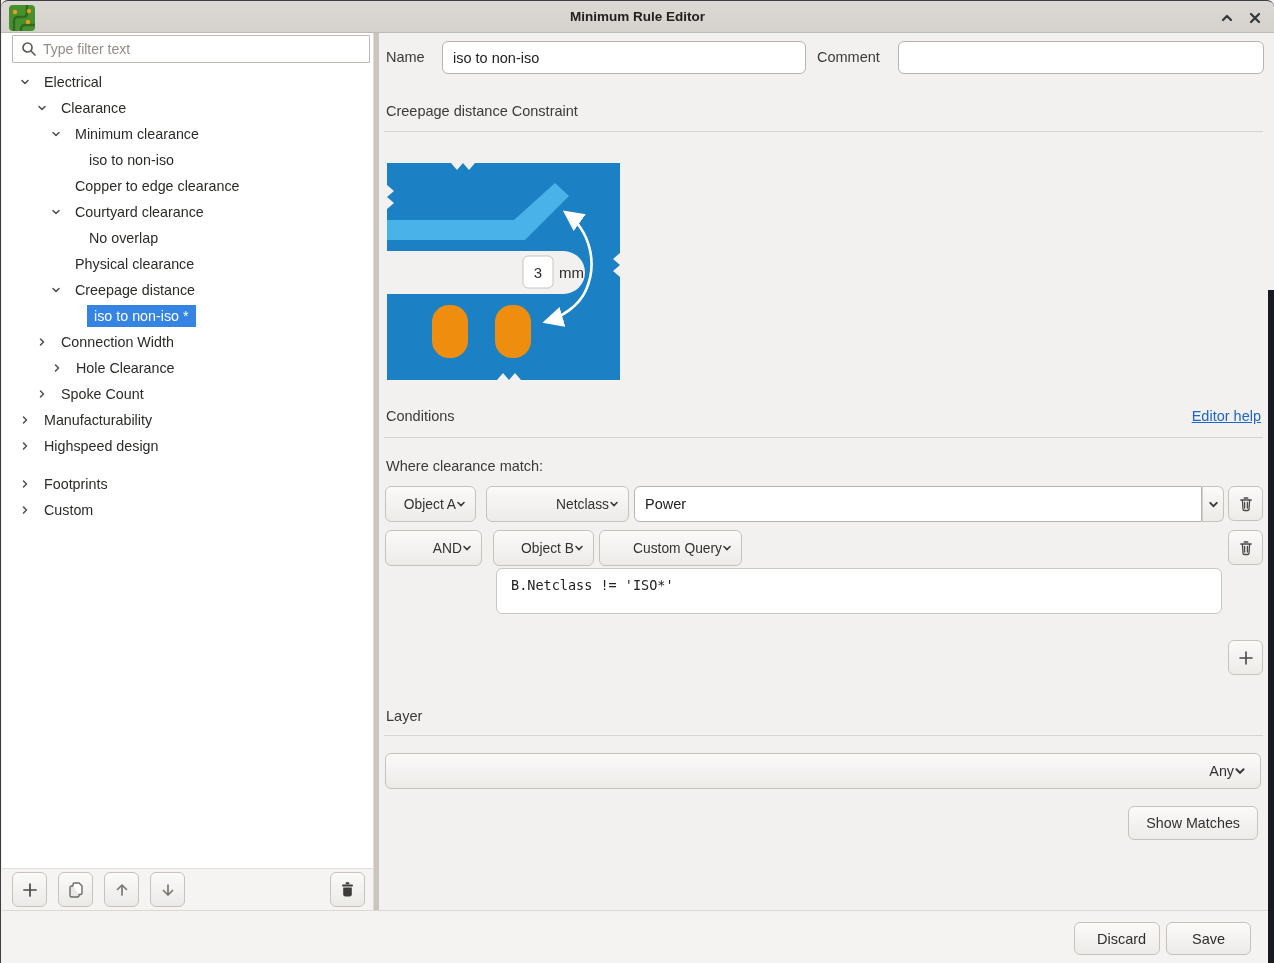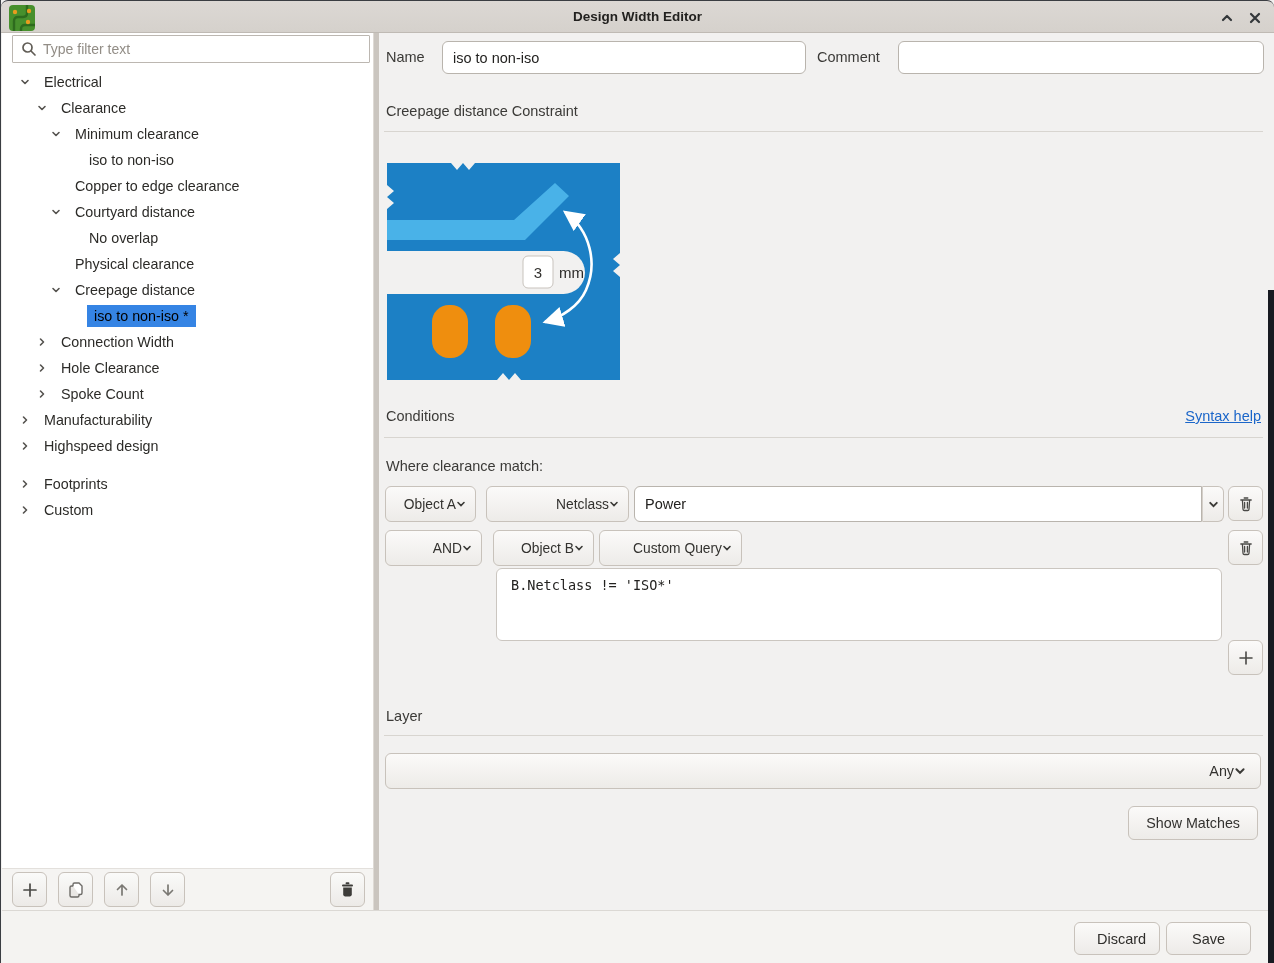--- a/index.html
+++ b/index.html
@@ -32,21 +32,21 @@
     background:#fff; border:1px solid #bcb7b1; border-radius:1px;
     display:flex; align-items:center; padding-left:8px; }
   .searchbox input { border:none; outline:none; flex:1; font-size:14px;
     font-family:"Liberation Sans",sans-serif; color:#3a3936; background:transparent; }
   .searchbox input::placeholder { color:#928d86; }
   .tree { position:absolute; left:0; top:36px; right:0; bottom:42px; overflow:hidden; }
   .tree-row { height:26px; display:flex; align-items:center; font-size:14.3px;
     color:#2c2b28; cursor:default; white-space:nowrap; }
   .tree-chev { width:22px; margin-right:6px; display:flex; justify-content:center; }
   .tree-label { padding:3px 2px; }
-  .tree-label.selected { background:#3584e4; color:#000000; padding:3px 7px; }
+  .tree-label.selected { background:#3584e4; color:#ffffff; padding:3px 7px; }
   .side-toolbar { position:absolute; left:0; bottom:0; right:0; height:42px;
     background:#f5f4f2; border-top:1px solid #e3e0dc; }
   .tool-btn { position:absolute; top:3px; width:35px; height:35px;
     background:linear-gradient(#fafaf9,#eceae7); border:1px solid #c8c2bb;
     border-radius:6px; display:flex; align-items:center; justify-content:center;
     cursor:pointer; color:#3f3e3b; }
 
   
   .hdr { position:absolute; font-size:14.5px; color:#3b3a37; }
   .rule { position:absolute; left:5px; right:11px; height:1px; background:#d8d5d0; }
@@ -87,21 +87,21 @@
 
   <div class="titlebar">
     <svg class="tb-icon" viewBox="0 0 26 26">
       <rect x="0" y="0" width="26" height="26" rx="4" fill="#47902d"></rect>
       <path d="M5 26 L5 16 Q5 12 9 12 L14 12 Q18 12 18 8 L18 0" stroke="#2e6b1e" stroke-width="2.4" fill="none"></path>
       <path d="M26 20 L16 20 Q12 20 12 24 L12 26" stroke="#2e6b1e" stroke-width="2.4" fill="none"></path>
       <circle cx="6" cy="7" r="2.2" fill="#e89c1e"></circle>
       <circle cx="20" cy="6" r="2.2" fill="#e89c1e"></circle>
       <circle cx="19" cy="17" r="2.2" fill="#e89c1e"></circle>
     </svg>
-    <div class="tb-title">Design Width Editor</div>
+    <div class="tb-title">Minimum Rule Editor</div>
     <div class="tb-controls">
       <div class="tb-btn">
         <svg width="14" height="14" viewBox="0 0 14 14">
           <path d="M3 9 L7 5 L11 9" stroke="#33373a" stroke-width="2.2" fill="none" stroke-linecap="round" stroke-linejoin="round"></path>
         </svg>
       </div>
       <div class="tb-btn">
         <svg width="14" height="14" viewBox="0 0 14 14">
           <path d="M3 3 L11 11 M11 3 L3 11" stroke="#33373a" stroke-width="2.2" stroke-linecap="round"></path>
         </svg>
@@ -150,21 +150,21 @@
           </div>
           <div class="tree-row" style="padding-left: 71px;">
             <span class="tree-label">Copper to edge clearance</span>
           </div>
           <div class="tree-row" style="padding-left: 43px;">
             <span class="tree-chev">
               <svg width="12" height="12" viewBox="0 0 12 12">
                 <path d="M3 4.5 L6 7.5 L9 4.5" stroke="#55534f" stroke-width="1.6" fill="none" stroke-linecap="round" stroke-linejoin="round"></path>
               </svg>
             </span>
-            <span class="tree-label">Courtyard distance</span>
+            <span class="tree-label">Courtyard clearance</span>
           </div>
           <div class="tree-row" style="padding-left: 85px;">
             <span class="tree-label">No overlap</span>
           </div>
           <div class="tree-row" style="padding-left: 71px;">
             <span class="tree-label">Physical clearance</span>
           </div>
           <div class="tree-row" style="padding-left: 43px;">
             <span class="tree-chev">
               <svg width="12" height="12" viewBox="0 0 12 12">
@@ -177,21 +177,21 @@
             <span class="tree-label selected">iso to non-iso *</span>
           </div>
           <div class="tree-row" style="padding-left: 29px;">
             <span class="tree-chev">
               <svg width="12" height="12" viewBox="0 0 12 12">
                 <path d="M4.5 3 L7.5 6 L4.5 9" stroke="#55534f" stroke-width="1.6" fill="none" stroke-linecap="round" stroke-linejoin="round"></path>
               </svg>
             </span>
             <span class="tree-label">Connection Width</span>
           </div>
-          <div class="tree-row" style="padding-left: 29px;">
+          <div class="tree-row" style="padding-left: 44px;">
             <span class="tree-chev">
               <svg width="12" height="12" viewBox="0 0 12 12">
                 <path d="M4.5 3 L7.5 6 L4.5 9" stroke="#55534f" stroke-width="1.6" fill="none" stroke-linecap="round" stroke-linejoin="round"></path>
               </svg>
             </span>
             <span class="tree-label">Hole Clearance</span>
           </div>
           <div class="tree-row" style="padding-left: 29px;">
             <span class="tree-chev">
               <svg width="12" height="12" viewBox="0 0 12 12">
@@ -299,21 +299,21 @@
           </marker>
         </defs>
         <path d="M178,49 C 203,67 211,100 199,127 C 192,143 175,154 158,159" stroke="#ffffff" stroke-width="2.6" fill="none" marker-start="url(#ah)" marker-end="url(#ah)"></path>
 
         <rect x="136" y="93" width="30" height="32" rx="5" fill="#ffffff" stroke="#c8c3bd"></rect>
         <text x="151" y="115" text-anchor="middle" font-size="15" fill="#33322f">3</text>
         <text x="172" y="115" font-size="15" fill="#2c2b29">mm</text>
       </svg>
 
       <div class="hdr" style="left:7px; top:375px;">Conditions</div>
-      <a class="link" style="position:absolute; right:13px; top:375px;">Syntax help</a>
+      <a class="link" style="position:absolute; right:13px; top:375px;">Editor help</a>
       <div class="rule" style="top:404px;"></div>
 
       <div class="hdr" style="left:7px; top:425px;">Where clearance match:</div>
 
       <div class="btnish" style="position:absolute; left:6px; top:453px; width:91px; height:36px;">
         <span>Object A</span>
         <svg width="10" height="10" viewBox="0 0 10 10">
             <path d="M2 3.5 L5 6.5 L8 3.5" stroke="#3b3a37" stroke-width="1.6" fill="none" stroke-linecap="round"></path>
           </svg>
       </div>
@@ -354,21 +354,21 @@
         <svg width="10" height="10" viewBox="0 0 10 10">
             <path d="M2 3.5 L5 6.5 L8 3.5" stroke="#3b3a37" stroke-width="1.6" fill="none" stroke-linecap="round"></path>
           </svg>
       </div>
       <div class="sqbtn" style="right:11px; top:497px;">
         <svg width="16" height="16" viewBox="0 0 16 16">
           <path d="M6.2 2 h3.6 M2.8 4 h10.4 M4.4 4 l0.6 9.2 a1.4 1.4 0 0 0 1.4 1.3 h3.2 a1.4 1.4 0 0 0 1.4 -1.3 L11.6 4 M6.6 6.5 v5.5 M9.4 6.5 v5.5" stroke="#4a4946" stroke-width="1.3" fill="none" stroke-linecap="round"></path>
         </svg>
       </div>
 
-      <textarea class="codearea" style="left: 117px; top: 535px; width: 726px; height: 73px;" spellcheck="false">B.Netclass != 'ISO*'</textarea>
+      <textarea class="codearea" style="left: 117px; top: 535px; width: 726px; height: 46px;" spellcheck="false">B.Netclass != 'ISO*'</textarea>
 
       <div class="sqbtn" style="right:11px; top:607px;">
         <svg width="16" height="16" viewBox="0 0 16 16">
           <path d="M8 2 L8 14 M2 8 L14 8" stroke="#4a4946" stroke-width="1.6" stroke-linecap="round"></path>
         </svg>
       </div>
 
       <div class="hdr" style="left:7px; top:675px;">Layer</div>
       <div class="rule" style="top:702px;"></div>
 

